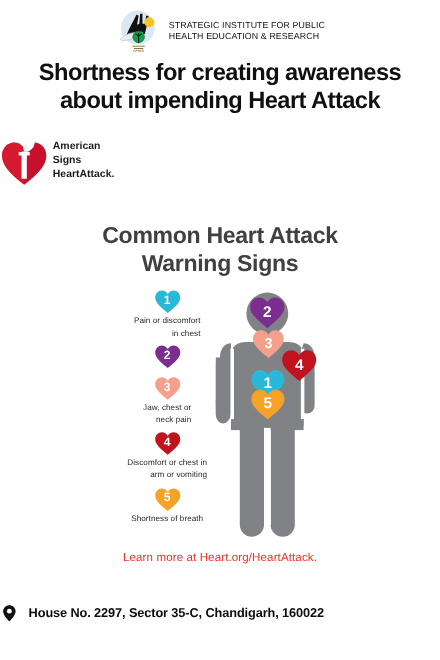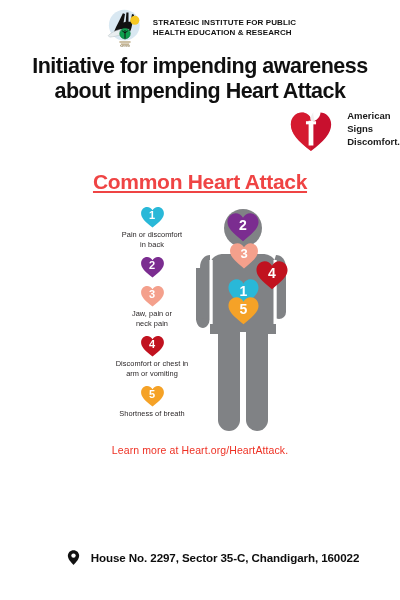--- a/index.html
+++ b/index.html
@@ -12,47 +12,47 @@
     position:relative;
   }
 
   
   .inst-header{
     display:flex; align-items:center; justify-content:center;
     gap:7px; padding-top:8px; height:48px;
   }
   .inst-logo{ width:42px; height:42px; position:relative; flex:0 0 auto; }
   .inst-name{
-    font-size:8px; font-weight:bold; line-height:1.28;
+    font-size:8px; font-weight:normal; line-height:1.28;
     letter-spacing:0.1px; color:#111; text-align:left;
   }
 
   
   .headline{
     text-align:center; padding:6px 12px 0;
     font-size:21.5px; font-weight:bold; line-height:1.17;
     letter-spacing:-0.5px; color:#101010;
   }
 
   
   .aha-block{
-    display:flex; align-items:center; justify-content:flex-end;
-    gap:14px; height:50px;
+    display:flex; align-items:center; justify-content:flex-start;
+    gap:4px; margin-top:17px; height:50px;
   }
   .aha-mark{ width:44px; height:46px; flex:0 0 auto; }
   .aha-words{
     font-size:9.5px; font-weight:bold; line-height:1.32;
     color:#1a1a1a; text-align:left;
   }
 
   
   .red-title{
-    text-align:center; margin-top:16px;
-    color:#ef4444; font-size:21px; font-weight:bold;
-    line-height:1.17; letter-spacing:-0.3px;text-decoration:underline;
+    text-align:center; margin-top:32px;
+    color:#404040; font-size:21px; font-weight:bold;
+    line-height:1.17; letter-spacing:-0.3px;
   }
 
   
   .content{
     position:relative; margin-top:11px; height:232px;
   }
 
   .signs-list{
     position:absolute; left:96px; top:0; width:112px;
     display:flex; flex-direction:column; align-items:center;
@@ -64,21 +64,21 @@
   .sign-heart{
     width:25px; height:22px; position:relative; margin-bottom:2px;
   }
   .sign-heart .num{
     position:absolute; inset:0; display:flex;
     align-items:center; justify-content:center;
     color:#fff; font-size:11px; font-weight:bold;
     padding-bottom:3px; z-index:2;
   }
   .sign-text{
-    font-size:7.4px; line-height:1.42; text-align:center;
+    font-size:7.4px; line-height:1.42; text-align:right;
     color:#231f20; font-weight:normal; letter-spacing:0.05px;
   }
 
   
   .heart-shape{ width:100%; height:100%; display:block; }
 
   
   .figure-wrap{
     position:absolute; left:196px; top:2px; width:120px; height:232px;
   }
@@ -104,21 +104,21 @@
   
   .learn-more{
     text-align:center; margin-top:6px;
     color:#ee3124; font-size:10.5px; font-weight:normal;
     letter-spacing:0.1px;
   }
 
   
   .address-bar{
     position:absolute; left:0; right:0; bottom:34px;
-    display:flex; align-items:center; justify-content:center; gap:9px;margin-left:24px;
+    display:flex; align-items:center; justify-content:flex-start; gap:9px;
   }
   .pin-icon{ width:17px; height:17px; flex:0 0 auto; }
   .address-text{
     font-size:11.6px; font-weight:bold; color:#0d0d0d;
     letter-spacing:-0.1px;
   }
 </style>
 </head>
 <body>
 
@@ -137,62 +137,63 @@
       <text x="30" y="57" font-size="4" fill="#6b5520" text-anchor="middle" font-family="DejaVu Sans, sans-serif">SIPHER</text>
     </svg>
   </div>
   <div class="inst-name">
     <div>STRATEGIC INSTITUTE FOR PUBLIC</div>
     <div>HEALTH EDUCATION &amp; RESEARCH</div>
   </div>
 </div>
 
 <div class="headline">
-  <div>Initiative for impending awareness</div>
+  <div>Shortness for creating awareness</div>
   <div>about impending Heart Attack</div>
 </div>
 
 <div class="aha-block">
   <div class="aha-mark">
     <svg viewBox="0 0 48 50" width="44" height="46">
       <path d="M24 49 C10 38 2 30 2 20 C2 12 8 7 14 7 C19 7 22 10 24 13 C26 10 29 7 34 7
                C40 7 46 12 46 20 C46 30 38 38 24 49 Z" fill="#c8102e"></path>
       <path d="M24 49 C10 38 2 30 2 20 C2 12 8 7 14 7 C19 7 22 10 24 13 L24 49 Z" fill="#e02232" opacity="0.55"></path>
       <rect x="21.4" y="16" width="5.2" height="27" fill="#ffffff"></rect>
       <rect x="18.5" y="16.5" width="11" height="3.4" fill="#ffffff"></rect>
       <path d="M24 16 C22 11 25 8 27 4 C28 8 32 7 33 2 C36 7 34 13 28 16 Z" fill="#ffffff"></path>
       <path d="M24 16 C23 12 25 9.5 26.5 6.5 C26 10 27.5 13 28 16 Z" fill="#f0f0f0"></path>
     </svg>
   </div>
   <div class="aha-words">
     <div>American</div>
     <div>Signs</div>
-    <div>Discomfort.</div>
+    <div>HeartAttack.</div>
   </div>
 </div>
 
 <div class="red-title">
   <div>Common Heart Attack</div>
+  <div>Warning Signs</div>
 </div>
 
 <div class="content">
 
   <div class="signs-list">
 
     <div class="sign-item">
       <div class="sign-heart">
         <svg class="heart-shape" viewBox="0 0 24 22">
           <path d="M12 21.5 C4 15 0.6 11.6 0.6 7.4 C0.6 3.7 3.4 1 6.6 1 C9 1 11 2.4 12 4.3
                    C13 2.4 15 1 17.4 1 C20.6 1 23.4 3.7 23.4 7.4 C23.4 11.6 20 15 12 21.5 Z" fill="#29b8d8"></path>
         </svg>
         <span class="num">1</span>
       </div>
       <div class="sign-text">
         <div>Pain or discomfort</div>
-        <div>in back</div>
+        <div>in chest</div>
       </div>
     </div>
 
     <div class="sign-item">
       <div class="sign-heart">
         <svg class="heart-shape" viewBox="0 0 24 22">
           <path d="M12 21.5 C4 15 0.6 11.6 0.6 7.4 C0.6 3.7 3.4 1 6.6 1 C9 1 11 2.4 12 4.3
                    C13 2.4 15 1 17.4 1 C20.6 1 23.4 3.7 23.4 7.4 C23.4 11.6 20 15 12 21.5 Z" fill="#7b2d90"></path>
         </svg>
         <span class="num">2</span>
@@ -201,21 +202,21 @@
 
     <div class="sign-item">
       <div class="sign-heart">
         <svg class="heart-shape" viewBox="0 0 24 22">
           <path d="M12 21.5 C4 15 0.6 11.6 0.6 7.4 C0.6 3.7 3.4 1 6.6 1 C9 1 11 2.4 12 4.3
                    C13 2.4 15 1 17.4 1 C20.6 1 23.4 3.7 23.4 7.4 C23.4 11.6 20 15 12 21.5 Z" fill="#f4a08c"></path>
         </svg>
         <span class="num">3</span>
       </div>
       <div class="sign-text">
-        <div>Jaw, pain or</div>
+        <div>Jaw, chest or</div>
         <div>neck pain</div>
       </div>
     </div>
 
     <div class="sign-item">
       <div class="sign-heart">
         <svg class="heart-shape" viewBox="0 0 24 22">
           <path d="M12 21.5 C4 15 0.6 11.6 0.6 7.4 C0.6 3.7 3.4 1 6.6 1 C9 1 11 2.4 12 4.3
                    C13 2.4 15 1 17.4 1 C20.6 1 23.4 3.7 23.4 7.4 C23.4 11.6 20 15 12 21.5 Z" fill="#c1121f"></path>
         </svg>

